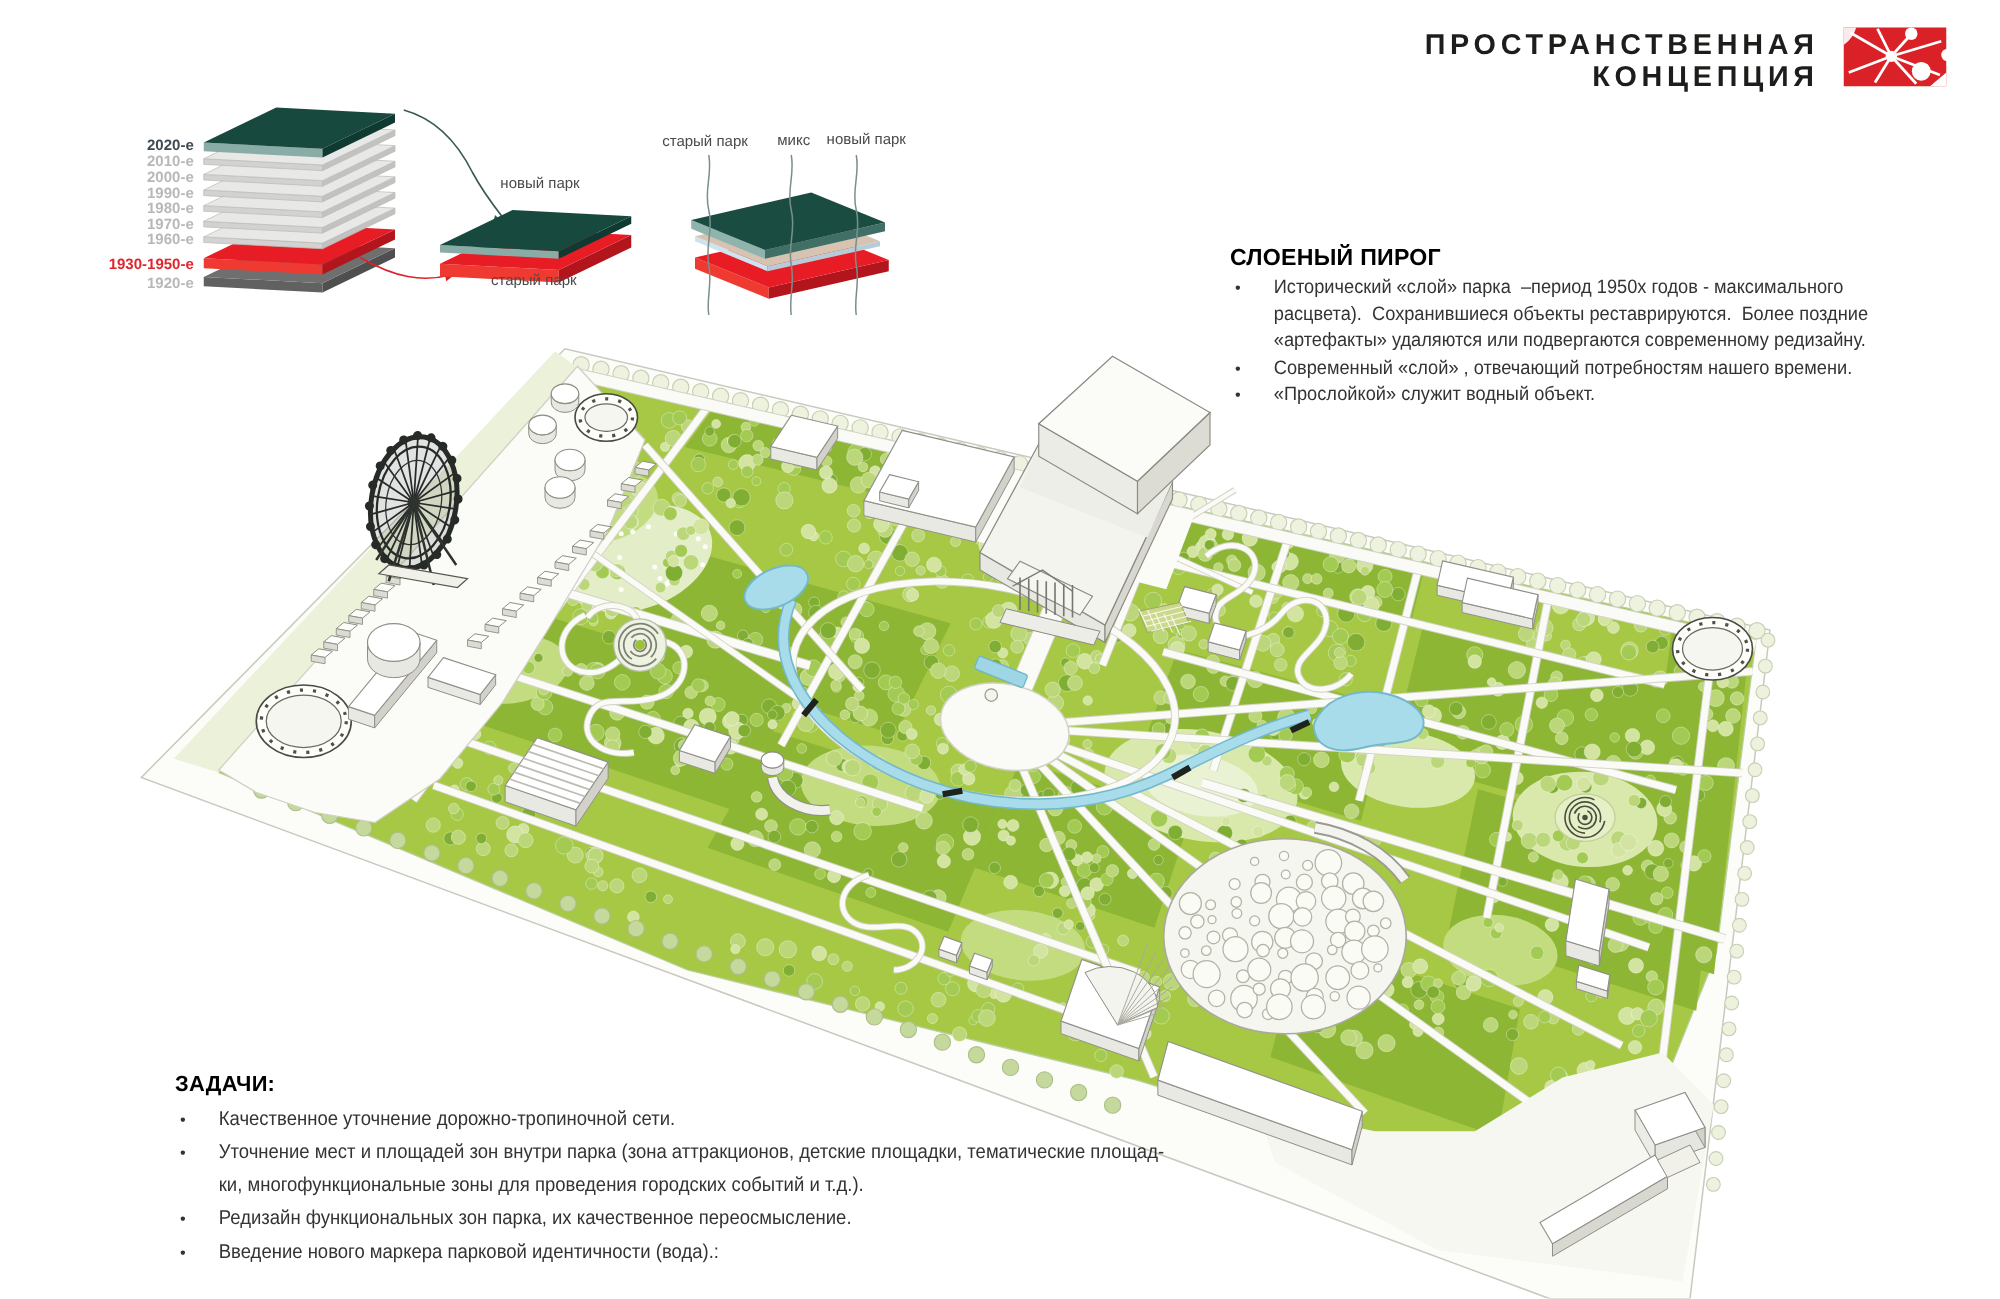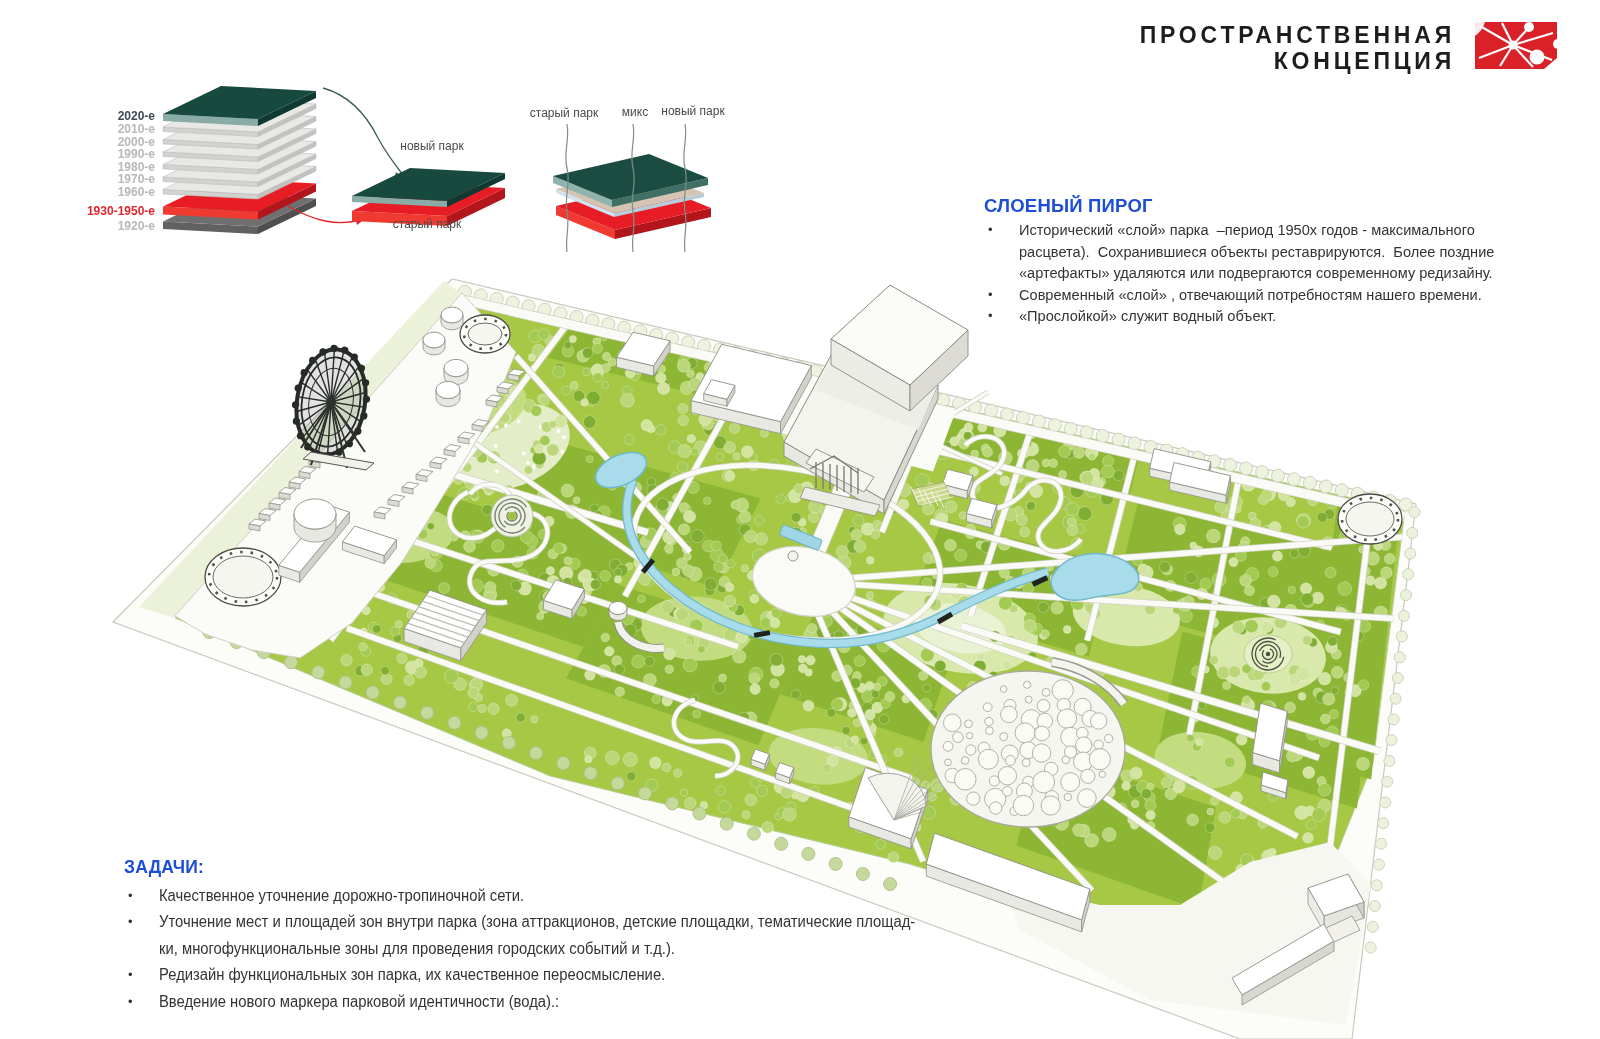--- a/index.html
+++ b/index.html
@@ -5,25 +5,25 @@
 #page{position:relative;width:1600px;height:1039px;overflow:hidden;background:#ffffff;
  font-family:"Liberation Sans",sans-serif;}
 svg text{font-family:"Liberation Sans",sans-serif;}
 .lbl-dark{font-size:12px;font-weight:bold;fill:#3d4a52;}
 .lbl-gray{font-size:12px;font-weight:bold;fill:#b8b8b8;}
 .lbl-red{font-size:12px;font-weight:bold;fill:#e0262c;}
 .lbl-cap{font-size:12px;fill:#4a4a4a;}
 .hdr{position:absolute;right:145px;top:22px;text-align:right;font-weight:bold;
  font-size:23px;letter-spacing:3.8px;color:#1d1d1b;line-height:26px;}
 .blk{position:absolute;color:#333331;font-size:15.5px;line-height:21.5px;white-space:nowrap;}
-.blk h3{margin:0 0 4px 0;font-size:18.5px;line-height:19px;letter-spacing:0.2px;color:#1d4ed8;}
+.blk h3{margin:0 0 4px 0;font-size:18.5px;line-height:19px;letter-spacing:0.2px;color:#000000;}
 .blk .row{display:flex;}
 .blk .b{width:31px;flex:none;padding-left:4px;font-size:13px;}
 .blk .t{display:inline-block;transform:scaleX(0.94);transform-origin:0 0;}
-#tasks{left:124px;top:858px;font-size:16px;line-height:26.4px;}
+#tasks{left:140px;top:858px;font-size:16px;line-height:26.4px;}
 #tasks .t{transform:scaleX(0.925);}
 #tasks h3{font-size:17.5px;margin-bottom:6px;}
 #pie{left:984px;top:196px;}
 </style></head>
 <body>
 <div id="page">
 
 <svg width="1600" height="1039" viewBox="0 0 1600 1039" style="position:absolute;left:0;top:0">
 
 <polygon points="113.0,622.0 452.0,279.0 1416.0,504.0 1352.0,1039.0 1240.0,1039.0 113.0,622.0" fill="#fcfcf8" stroke="#c9c9c0" stroke-width="1.2"></polygon>

